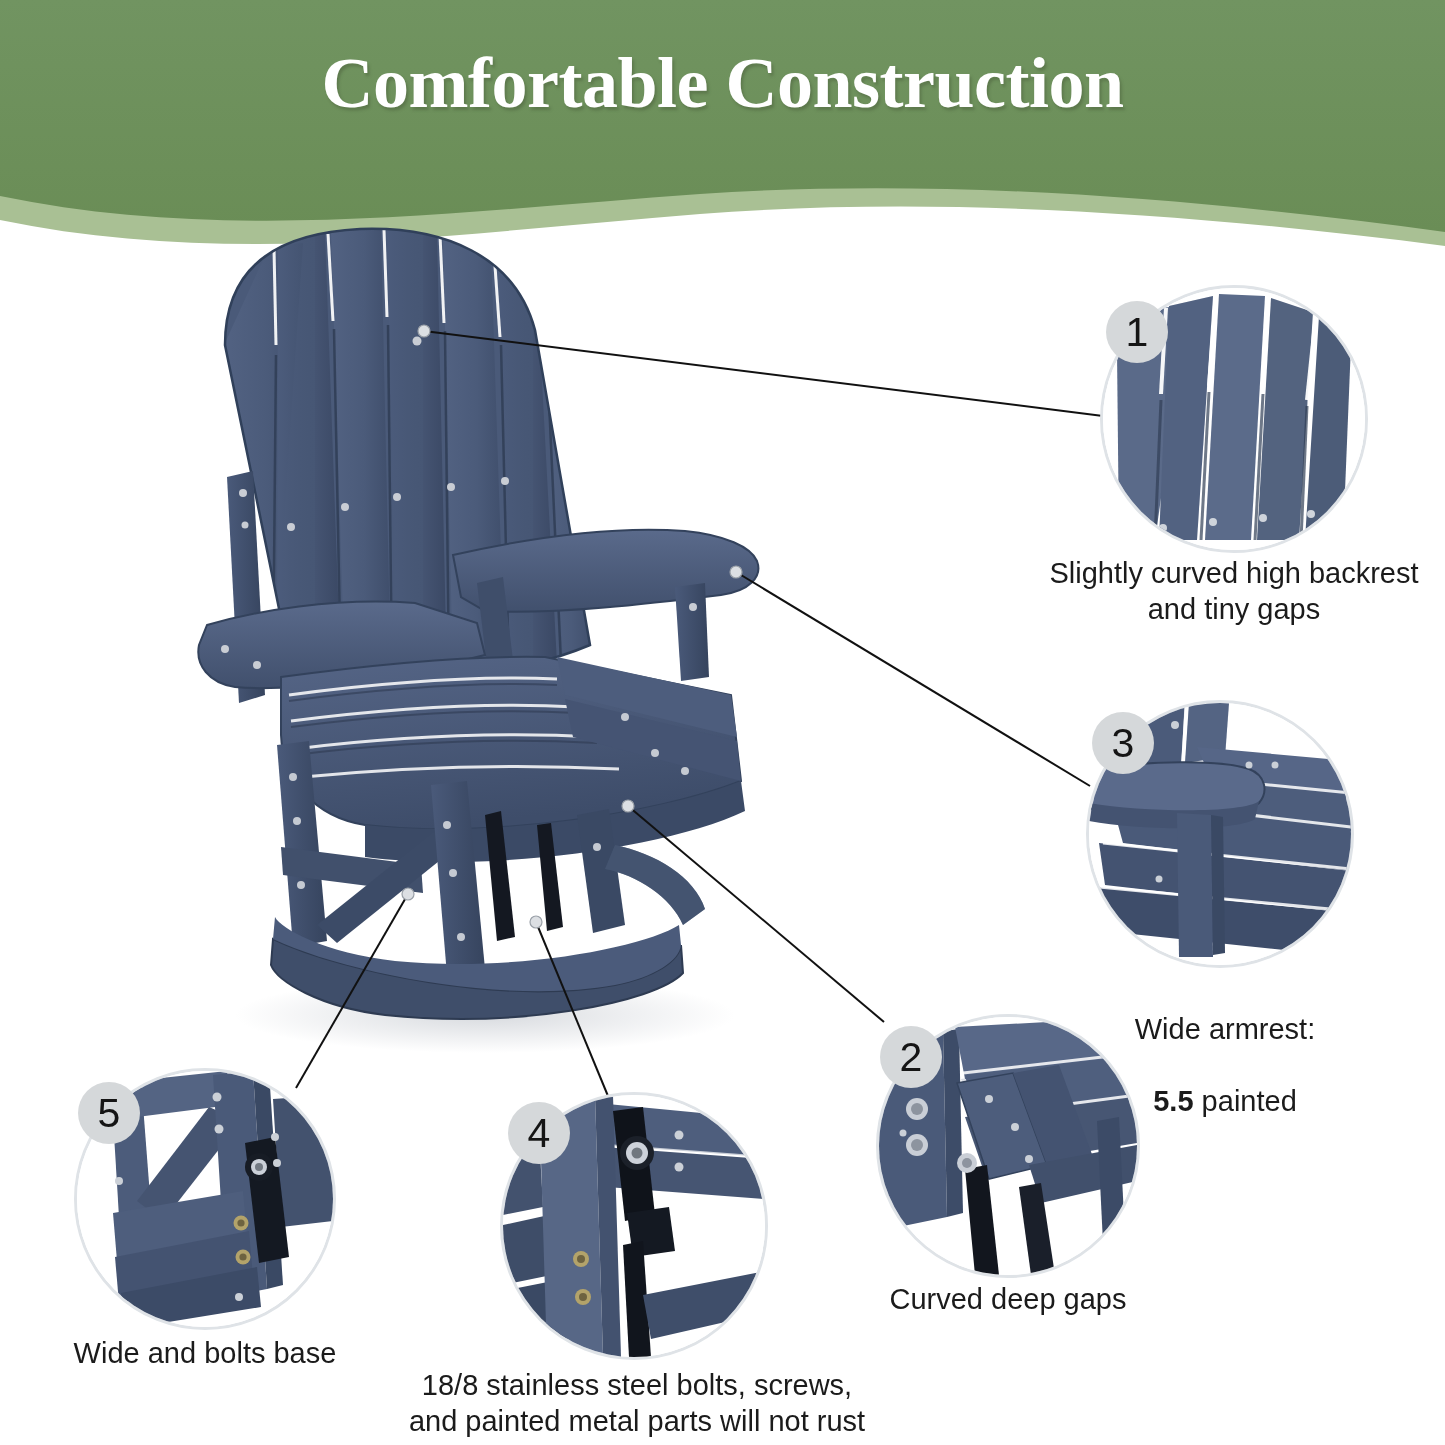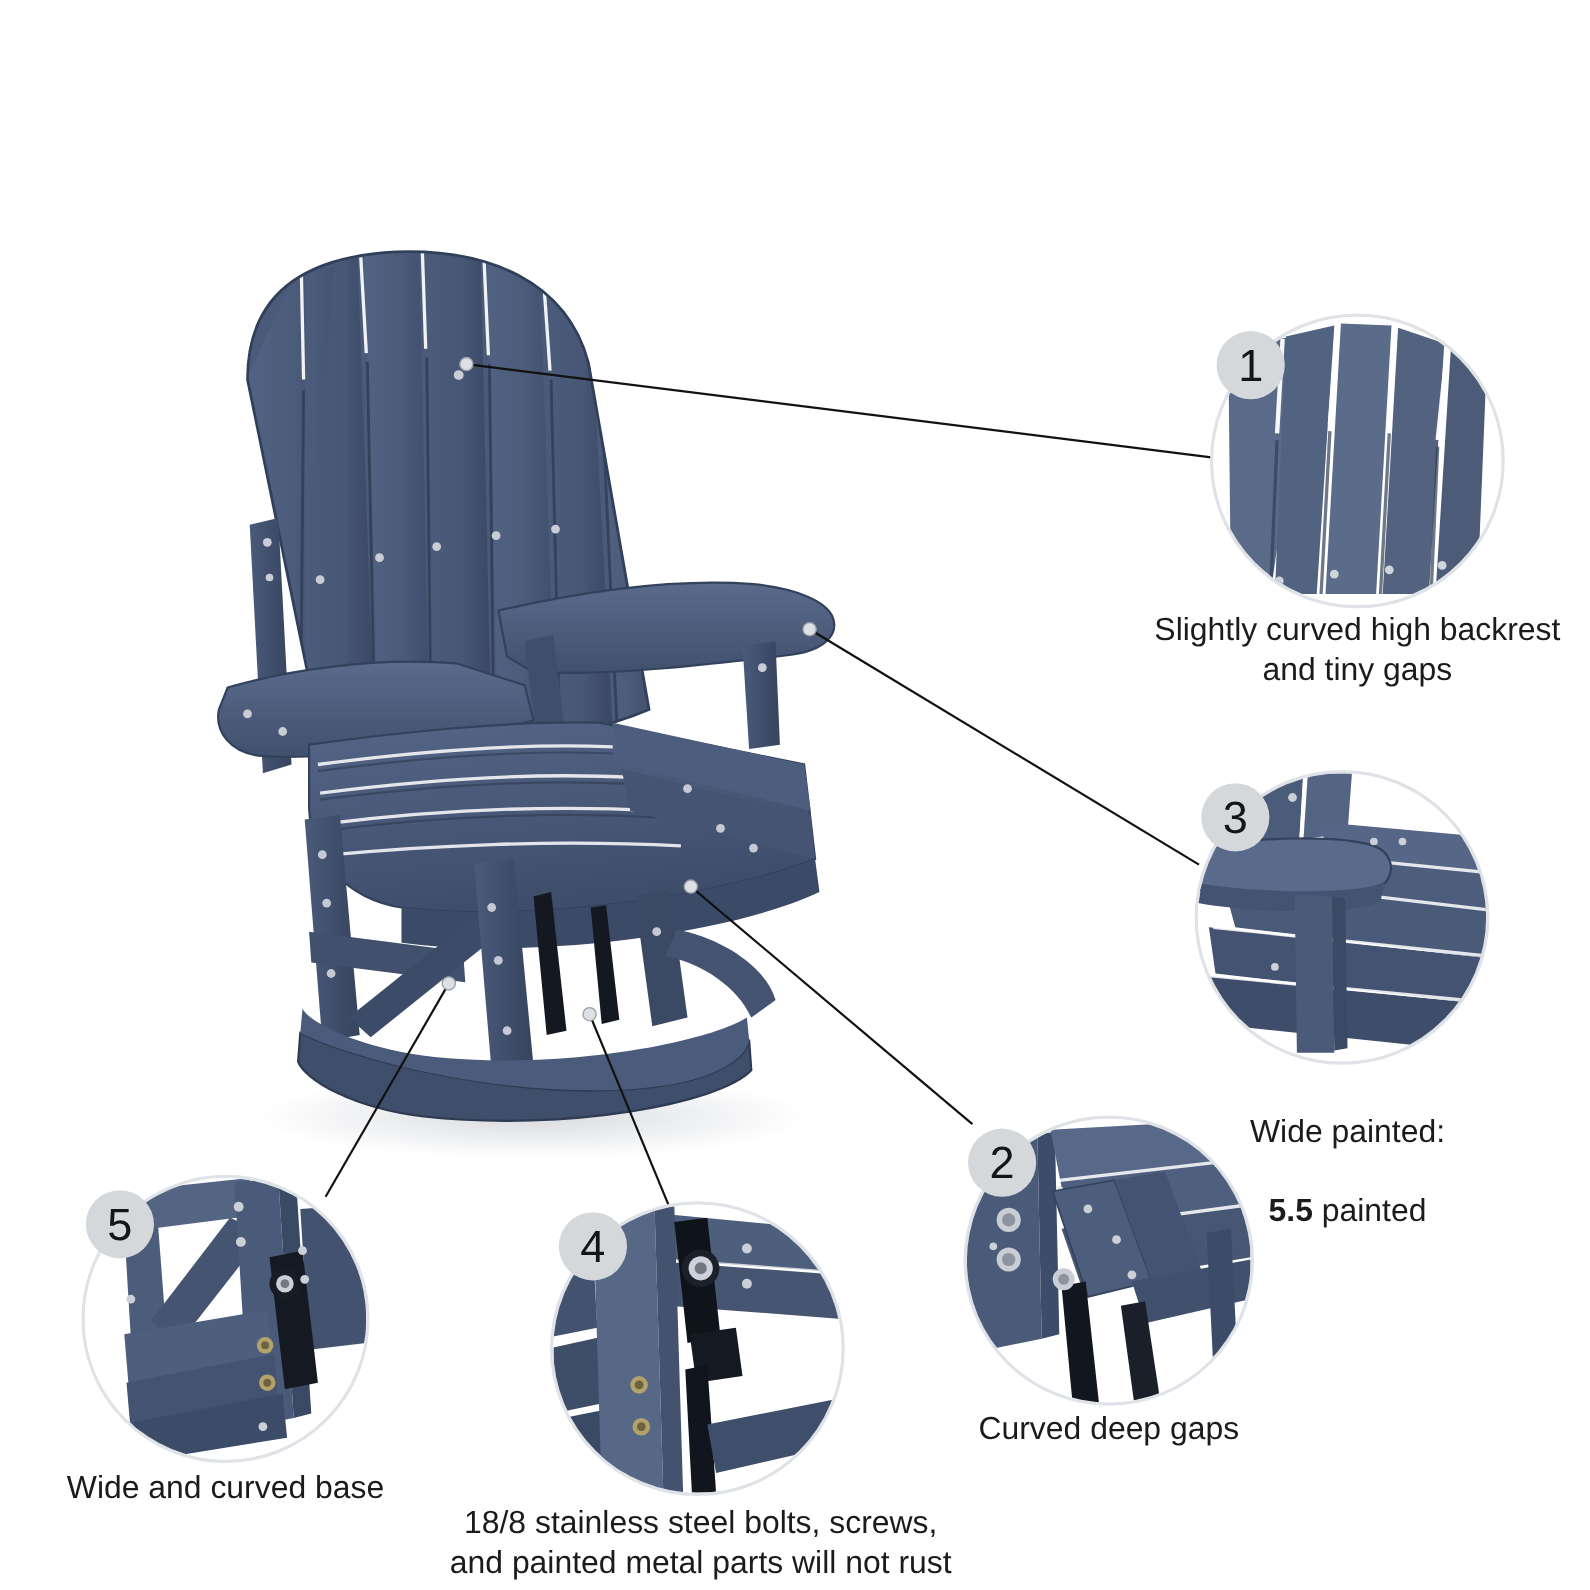--- a/index.html
+++ b/index.html
@@ -65,20 +65,35 @@
     color:#1b1b1b;
     white-space:pre-line;
   }
   .caption b { font-weight:bold; }
 </style>
 </head>
 <body>
 
 <div id="stage">
 
+  <div id="header-band">
+    <svg width="1445" height="260" viewBox="0 0 1445 260">
+      <defs>
+        <linearGradient id="gBand" x1="0" y1="0" x2="0" y2="1">
+          <stop offset="0" stop-color="#719461"></stop>
+          <stop offset="1" stop-color="#6a8d56"></stop>
+        </linearGradient>
+      </defs>
+
+      <path d="M0,0 L1445,0 L1445,246 C1180,212 930,196 700,214 C470,232 230,268 0,220 Z" fill="#a9c094"></path>
+
+      <path d="M0,0 L1445,0 L1445,232 C1180,196 930,178 700,194 C470,210 230,244 0,196 Z" fill="url(#gBand)"></path>
+    </svg>
+    <div id="page-title">Comfortable Construction</div>
+  </div>
 
   <div id="chair-art">
     <svg width="620" height="830" viewBox="0 0 620 830">
       <defs>
         <linearGradient id="slatA" x1="0" y1="0" x2="1" y2="0">
           <stop offset="0" stop-color="#52628237"></stop>
           <stop offset="0" stop-color="#526282"></stop>
           <stop offset="0.55" stop-color="#4b5b7a"></stop>
           <stop offset="1" stop-color="#3f4e6b"></stop>
         </linearGradient>
@@ -329,21 +344,21 @@
             <circle cx="86" cy="22" r="4"></circle>
           <circle cx="160" cy="62" r="3.5"></circle>
             <circle cx="186" cy="62" r="3.5"></circle>
           <circle cx="70" cy="176" r="3.5"></circle>
         </g>
       </svg>
     </div>
     <div class="badge" style="left:6px; top:12px;">3</div>
   </div>
   <div class="caption" style="left:1080px; top:976px; width:290px;">
-    <span>Wide painted:</span><br>
+    <span>Wide armrest:</span><br>
     <b>5.5</b><span> painted</span>
   </div>
 
   <div class="callout" style="left:876px; top:1014px; width:264px; height:264px;">
     <div class="disc" style="width:264px; height:264px;">
       <svg width="258" height="258" viewBox="0 0 258 258">
         <rect width="258" height="258" fill="#ffffff"></rect>
 
         <polygon points="0,26 64,14 68,200 0,214" fill="#4a5a79"></polygon>
         <polygon points="64,14 80,12 84,196 68,200" fill="#3d4c68"></polygon>
@@ -480,15 +495,15 @@
         <g>
           <circle cx="164" cy="152" r="7.5" fill="#b3a36a"></circle>
             <circle cx="164" cy="152" r="3.6" fill="#6e6340"></circle>
           <circle cx="166" cy="186" r="7.5" fill="#b3a36a"></circle>
             <circle cx="166" cy="186" r="3.6" fill="#6e6340"></circle>
         </g>
       </svg>
     </div>
     <div class="badge" style="left:4px; top:14px;">5</div>
   </div>
-  <div class="caption" style="left:40px; top:1336px; width:330px;">Wide and curved base</div>
+  <div class="caption" style="left:40px; top:1336px; width:330px;">Wide and bolts base</div>
 
 </div>
 
 </body></html>

